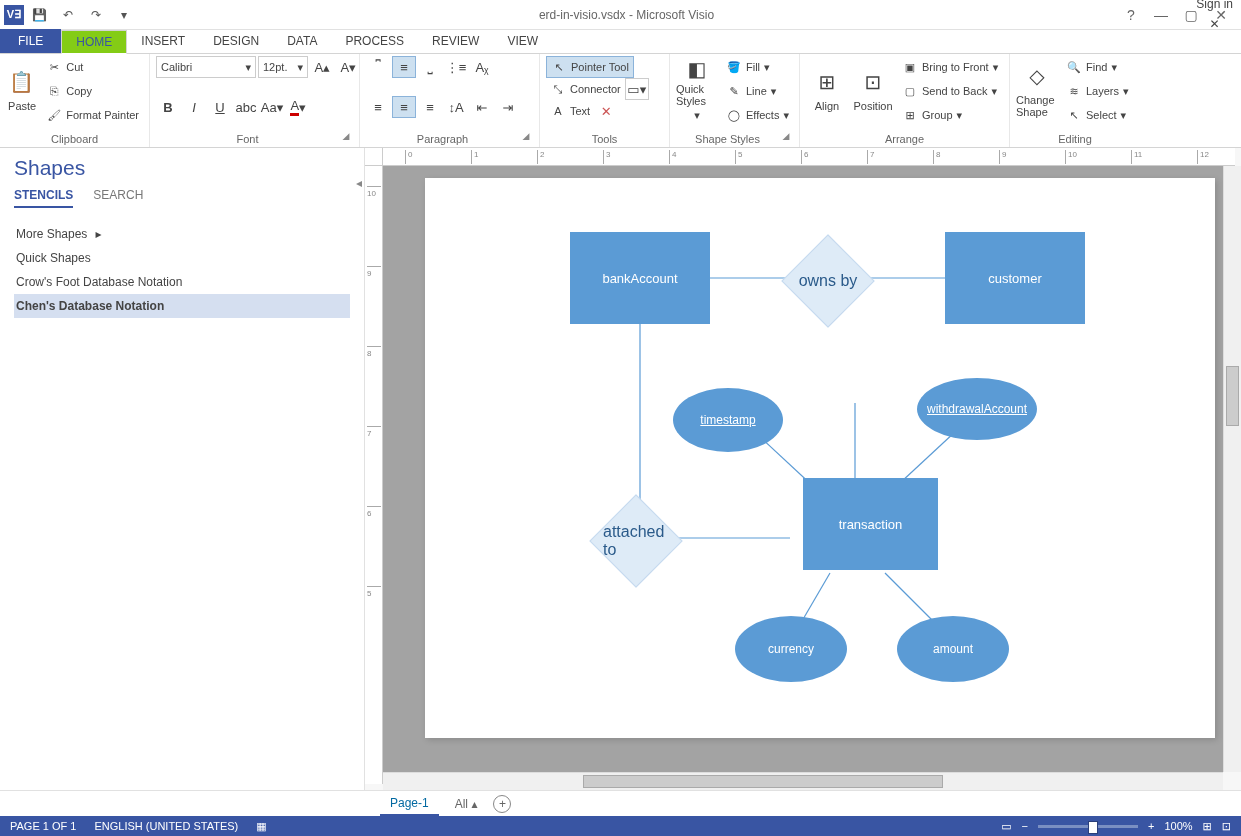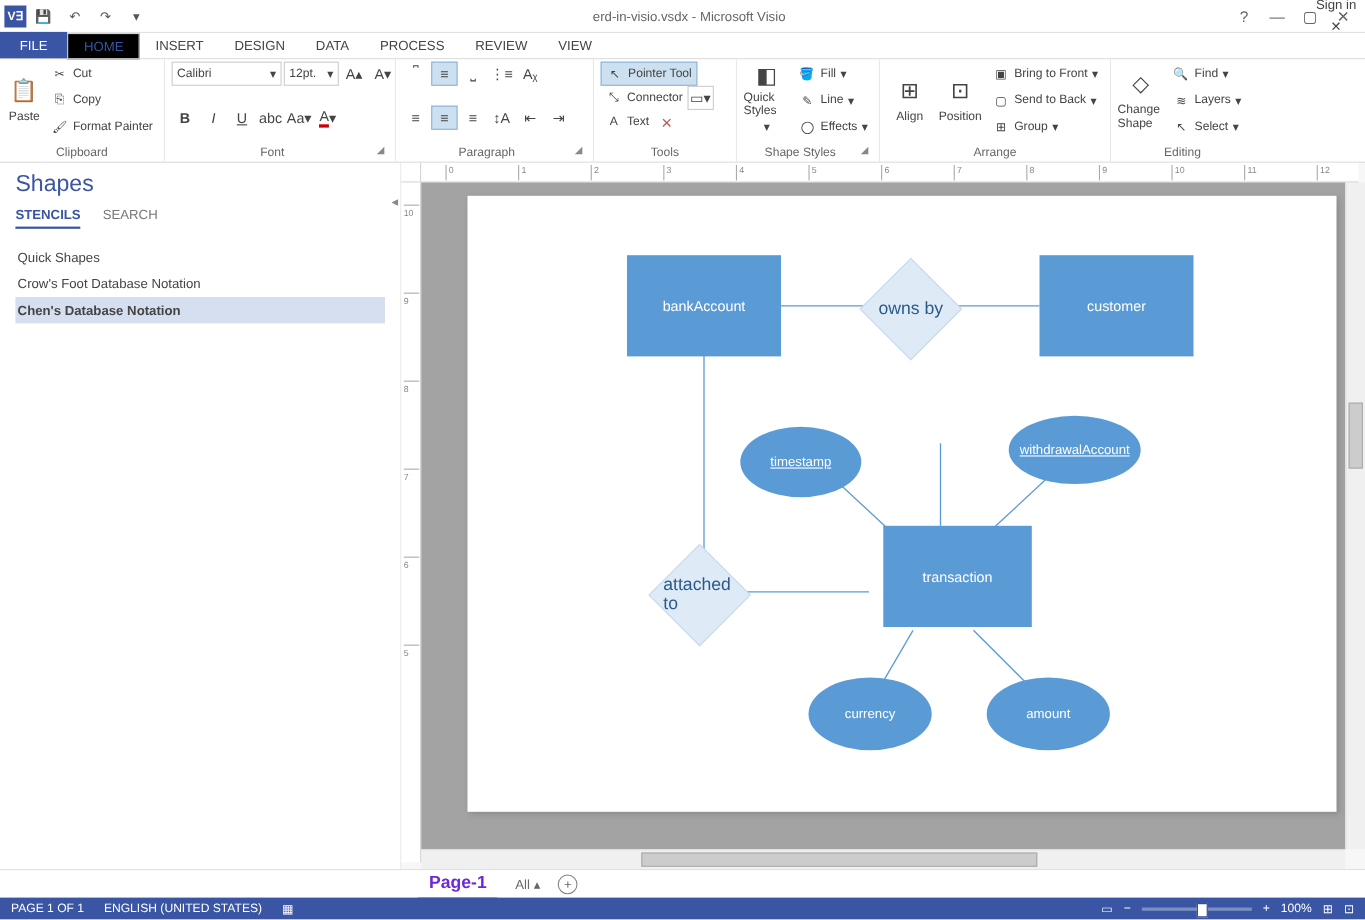--- a/index.html
+++ b/index.html
@@ -11,21 +11,21 @@
 .visio-icon { width: 20px; height: 20px; background: #3955a3; color: #fff; font-weight: bold; font-size: 11px; display: flex; align-items: center; justify-content: center; }
 .qat-btn { width: 24px; height: 24px; display: flex; align-items: center; justify-content: center; color: #555; cursor: pointer; }
 .titlebar-center { flex: 1; text-align: center; color: #666; font-size: 12px; }
 .titlebar-right { display: flex; align-items: center; gap: 2px; padding-right: 6px; }
 .win-btn { width: 28px; height: 24px; display: flex; align-items: center; justify-content: center; color: #666; cursor: pointer; font-size: 14px; }
 
 
 .ribbon-tabs { height: 24px; display: flex; align-items: flex-end; border-bottom: 1px solid #d4d4d4; background: #fff; }
 .file-tab { background: #3955a3; color: #fff; padding: 4px 18px; font-size: 12px; cursor: pointer; height: 24px; display: flex; align-items: center; }
 .ribbon-tab { padding: 4px 14px; font-size: 12px; color: #444; cursor: pointer; height: 24px; display: flex; align-items: center; }
-.ribbon-tab.active { border: 1px solid #d4d4d4; border-bottom: 1px solid #fff; color: #3955a3; background: #000000; margin-bottom: -1px; }
+.ribbon-tab.active { border: 1px solid #d4d4d4; border-bottom: 1px solid #fff; color: #3955a3; background: #84cc16; margin-bottom: -1px; }
 .signin { margin-left: auto; padding: 22px 8px; font-size: 12px; color: #444; display: flex; align-items: center; gap: 6px; flex-direction: column; }
 
 
 .ribbon { height: 94px; background: #fff; border-bottom: 1px solid #d4d4d4; display: flex; }
 .ribbon-group { border-right: 1px solid #e8e8e8; padding: 2px 6px 2px 6px; display: flex; flex-direction: column; justify-content: space-between; }
 .ribbon-group-label { text-align: center; font-size: 11px; color: #666; padding-top: 2px; }
 .rg-body { display: flex; align-items: flex-start; gap: 4px; height: 72px; }
 .rbtn-big { width: 42px; height: 66px; display: flex; flex-direction: column; align-items: center; justify-content: center; gap: 2px; cursor: pointer; font-size: 11px; color: #444; }
 .rbtn-big .ico { width: 32px; height: 32px; display: flex; align-items: center; justify-content: center; font-size: 20px; }
 .rbtn-row { display: flex; flex-direction: column; gap: 2px; }
@@ -78,21 +78,21 @@
 .entity { position: absolute; background: #5b9bd5; color: #fff; display: flex; align-items: center; justify-content: center; font-size: 13px; }
 .relationship { position: absolute; color: #2a5a8a; display: flex; align-items: center; justify-content: center; font-size: 16px; }
 .relationship::before { content: ""; position: absolute; inset: 0; background: #deebf7; transform: rotate(45deg); border: 1px solid #c5d9ee; }
 .relationship span { position: relative; z-index: 1; }
 .attribute { position: absolute; background: #5b9bd5; color: #fff; border-radius: 50%; display: flex; align-items: center; justify-content: center; font-size: 12px; text-decoration: underline; }
 .attribute.no-underline { text-decoration: none; }
 .connector { stroke: #5b9bd5; stroke-width: 1.2; }
 
 
 .page-tabs { height: 26px; background: #fff; border-top: 1px solid #e1e1e1; display: flex; align-items: center; padding-left: 380px; gap: 16px; }
-.page-tab { color: #6d28d9; font-weight: 700; padding: 4px 10px; border-bottom: 2px solid #3955a3; cursor: pointer; font-size: 16px; }
+.page-tab { color: #0369a1; font-weight: 400; padding: 4px 10px; border-bottom: 2px solid #3955a3; cursor: pointer; font-size: 12px; }
 .page-tab-all { color: #666; font-size: 12px; cursor: pointer; }
 .add-page { width: 18px; height: 18px; border: 1px solid #888; border-radius: 50%; display: flex; align-items: center; justify-content: center; cursor: pointer; color: #666; }
 
 
 .statusbar { height: 20px; background: #3955a3; color: #fff; display: flex; align-items: center; font-size: 11px; padding: 0 10px; gap: 18px; }
 .statusbar-right { margin-left: auto; display: flex; align-items: center; gap: 10px; }
 .zoom-slider { width: 100px; height: 3px; background: #7a8fc2; position: relative; }
 .zoom-slider::before { content: ""; position: absolute; left: 50%; top: -4px; width: 8px; height: 11px; background: #fff; border: 1px solid #2a3f7a; }
 
 svg { overflow: visible; }
@@ -293,20 +293,24 @@
   </div>
 </div>
 
 <div class="workspace">
   <div class="shapes-pane">
     <div class="shapes-title">Shapes</div>
     <div class="shapes-tabs">
       <div class="shapes-tab active">STENCILS</div>
       <div class="shapes-tab">SEARCH</div>
     </div>
+    <div class="pane-item">
+        <span>More Shapes</span>
+        <span>▸</span>
+      </div>
     <div class="pane-item">Quick Shapes</div>
     <div class="pane-item">Crow's Foot Database Notation</div>
     <div class="pane-item selected">Chen's Database Notation</div>
   </div>
   <div class="collapse-handle">◂</div>
 
   <div class="canvas-wrap">
     <div class="ruler-corner"></div>
     <div class="ruler-h">
       <span style="left:22px">0</span>

